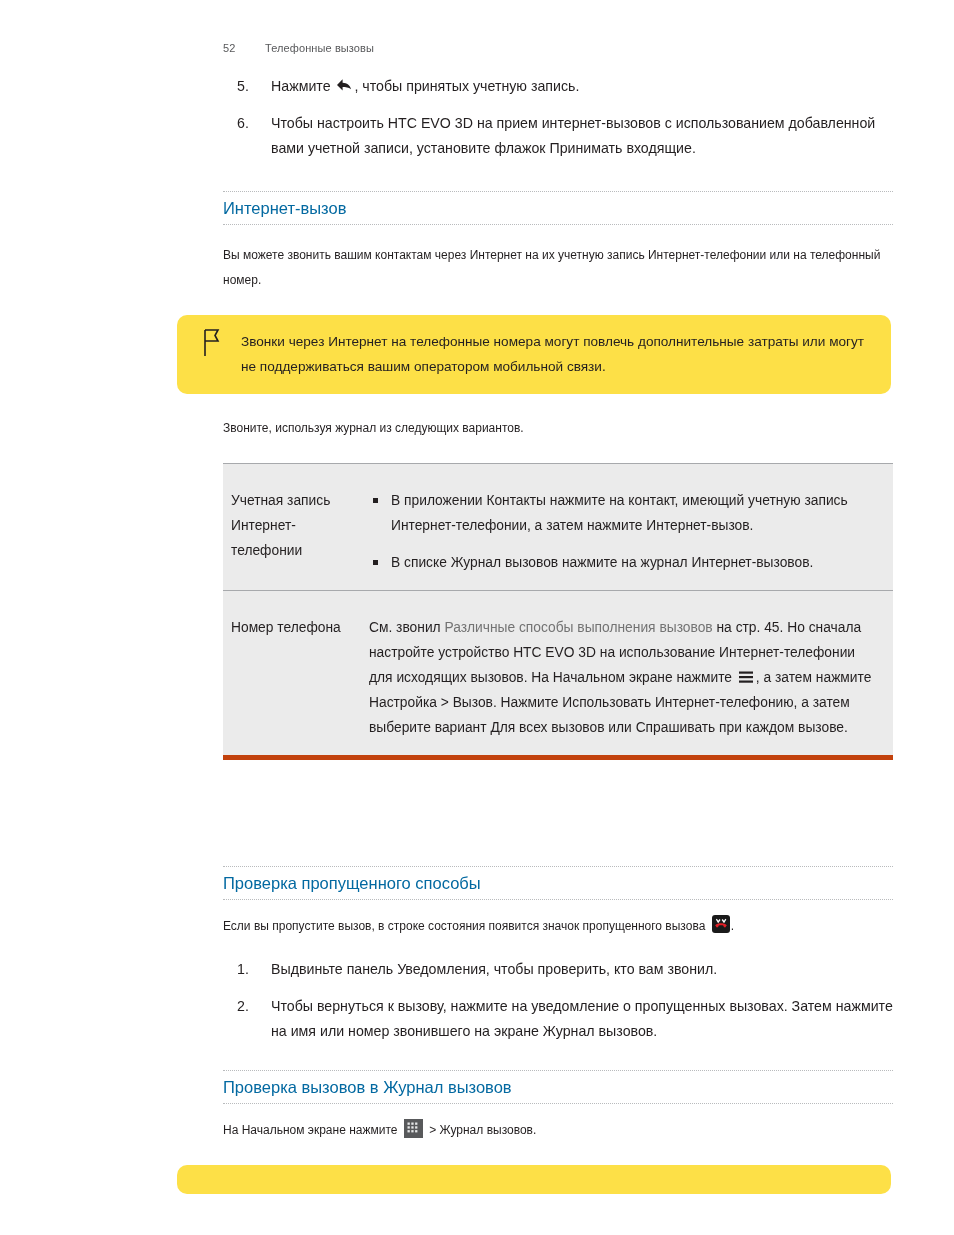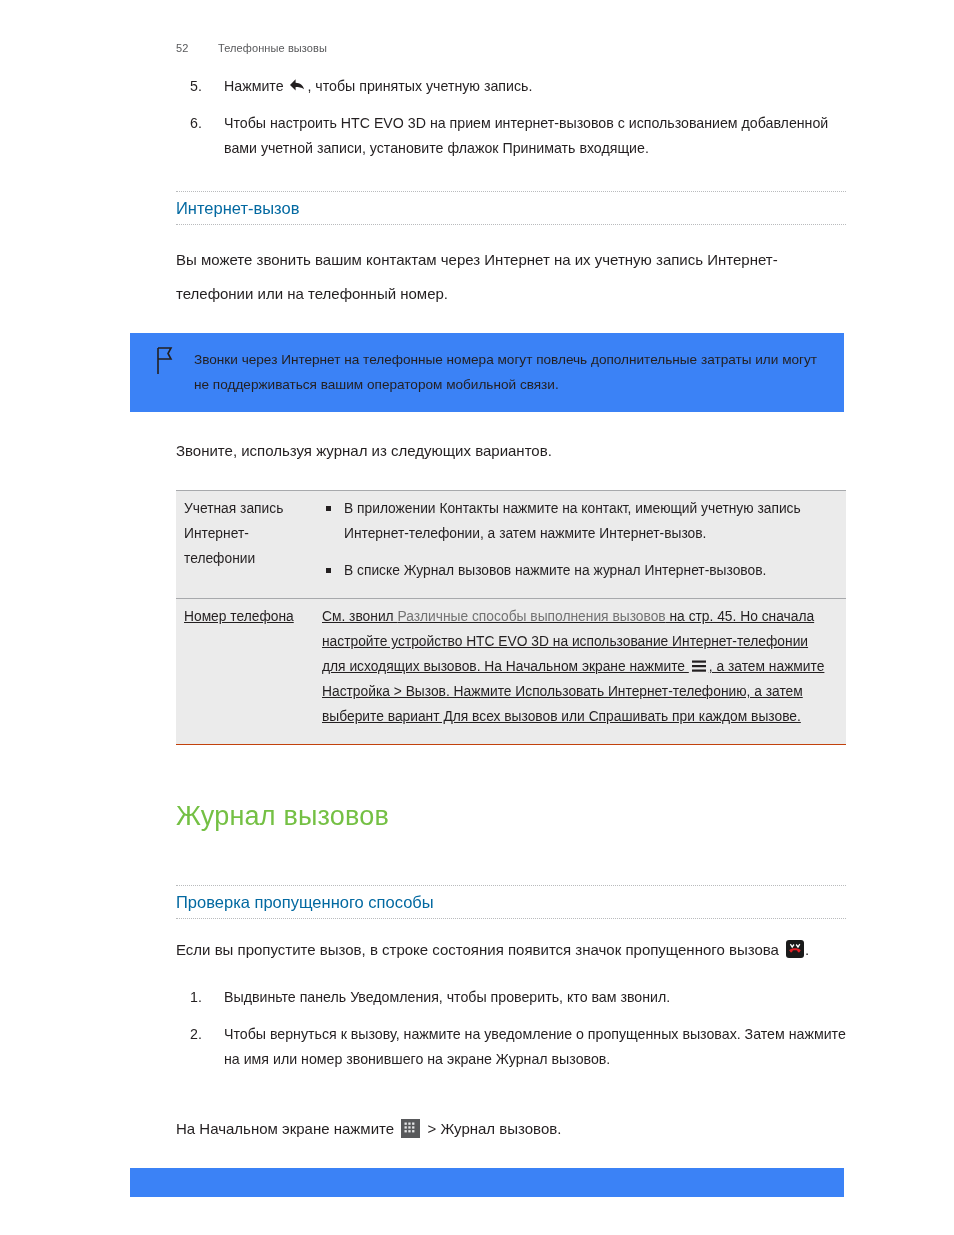--- a/index.html
+++ b/index.html
@@ -13,20 +13,21 @@
     position: relative;
     font-family: "Liberation Sans", sans-serif;
     color: #231f20;
     -webkit-font-smoothing: antialiased;
   }
   .page {
     position: relative;
     width: 838px;
     height: 1235px;
     box-sizing: border-box;
+    margin-left: 47px;
   }
 
   
   .page-header {
     position: absolute;
     left: 176px;
     top: 42px;
     font-size: 11px;
     color: #58595b;
     letter-spacing: .1px;
@@ -39,22 +40,22 @@
 
   
   .content {
     position: absolute;
     left: 176px;
     top: 74px;
     width: 670px;
   }
 
   p.body-text {
-    font-size: 15px;
-    line-height: 34px;
+    font-size: 12px;
+    line-height: 25px;
     margin: 0 0 0 0;
     color: #231f20;
   }
   .spacer-14 { height: 14px; }
   .spacer-18 { height: 18px; }
   .spacer-22 { height: 22px; }
   .spacer-26 { height: 26px; }
   .spacer-30 { height: 30px; }
   .spacer-36 { height: 36px; }
 
@@ -97,54 +98,54 @@
     font-size: 27px;
     font-weight: normal;
     color: #74c044;
     line-height: 34px;
     letter-spacing: .2px;
   }
 
   
   .callout {
     position: relative;
-    background: #3b82f6;
+    background: #fde047;
     width: 714px;
     margin-left: -46px;
     padding: 14px 20px 15px 64px;
     box-sizing: border-box;
     font-size: 13.6px;
     line-height: 25px;
+    border-radius: 10px;
   }
   .callout .cal-icon {
     position: absolute;
     left: 22px;
     top: 13px;
     width: 26px;
     height: 30px;
   }
   .callout .cal-text { color: #231f20; }
 
   
   table.opts {
     border-collapse: collapse;
     width: 670px;
     table-layout: fixed;
   }
   table.opts td {
     background: #ebebeb;
     border-top: 1px solid #a7a9ac;
-    padding: 5px 12px 15px 0;
+    padding: 24px 12px 15px 0;
     vertical-align: top;
     font-size: 13.8px;
     line-height: 25px;
   }
   table.opts tr:last-child td {
-    border-bottom: 1px solid #c2410c;
-    text-decoration: underline;
+    border-bottom: 5px solid #c2410c;
   }
   table.opts td.term {
     width: 130px;
     padding-left: 8px;
     padding-right: 8px;
   }
   table.opts ul.sq {
     margin: 0;
     padding: 0;
     list-style: none;
@@ -264,21 +265,20 @@
                   <rect x="1" y="6" width="14" height="2.2" fill="#231f20"></rect>
                   <rect x="1" y="10.5" width="14" height="2.2" fill="#231f20"></rect>
                 </svg></span><span>, а затем нажмите Настройка &gt; Вызов. Нажмите Использовать Интернет-телефонию, а затем выберите вариант Для всех вызовов или Спрашивать при каждом вызове.</span></td>
       </tr>
     </tbody>
       </table>
 
     <div class="spacer-36"></div>
     <div class="spacer-18"></div>
 
-    <h1 class="main-head">Журнал вызовов</h1>
 
     <div class="spacer-22"></div>
 
     <div class="spacer-30"></div>
 
     <h2 class="sub-head">Проверка пропущенного способы</h2>
 
     <div class="spacer-14"></div>
     <p class="body-text"><span>Если вы пропустите вызов, в строке состояния появится значок пропущенного вызова </span><span class="ico ico-missed"><svg viewBox="0 0 18 18" width="18" height="18">
             <rect x="0" y="0" width="18" height="18" rx="3" fill="#1a1a1a"></rect>
@@ -293,20 +293,21 @@
       <li>
         <span class="num">1.</span><span>Выдвиньте панель Уведомления, чтобы проверить, кто вам звонил.</span>
       </li>
       <li>
         <span class="num">2.</span><span>Чтобы вернуться к вызову, нажмите на уведомление о пропущенных вызовах. Затем нажмите на имя или номер звонившего на экране Журнал вызовов.</span>
       </li>
     </ol>
 
     <div class="spacer-26"></div>
 
+    <h2 class="sub-head">Проверка вызовов в Журнал вызовов</h2>
 
     <div class="spacer-14"></div>
     <p class="body-text"><span>На Начальном экране нажмите </span><span class="ico ico-apps"><svg viewBox="0 0 19 19" width="19" height="19">
             <rect x="0" y="0" width="19" height="19" fill="#58595b"></rect>
             <g fill="#e6e7e8">
               <rect x="3.5" y="3.5" width="2.3" height="2.3"></rect>
               <rect x="7.3" y="3.5" width="2.3" height="2.3"></rect>
               <rect x="11.1" y="3.5" width="2.3" height="2.3"></rect>
               <rect x="3.5" y="7.3" width="2.3" height="2.3"></rect>
               <rect x="7.3" y="7.3" width="2.3" height="2.3"></rect>

